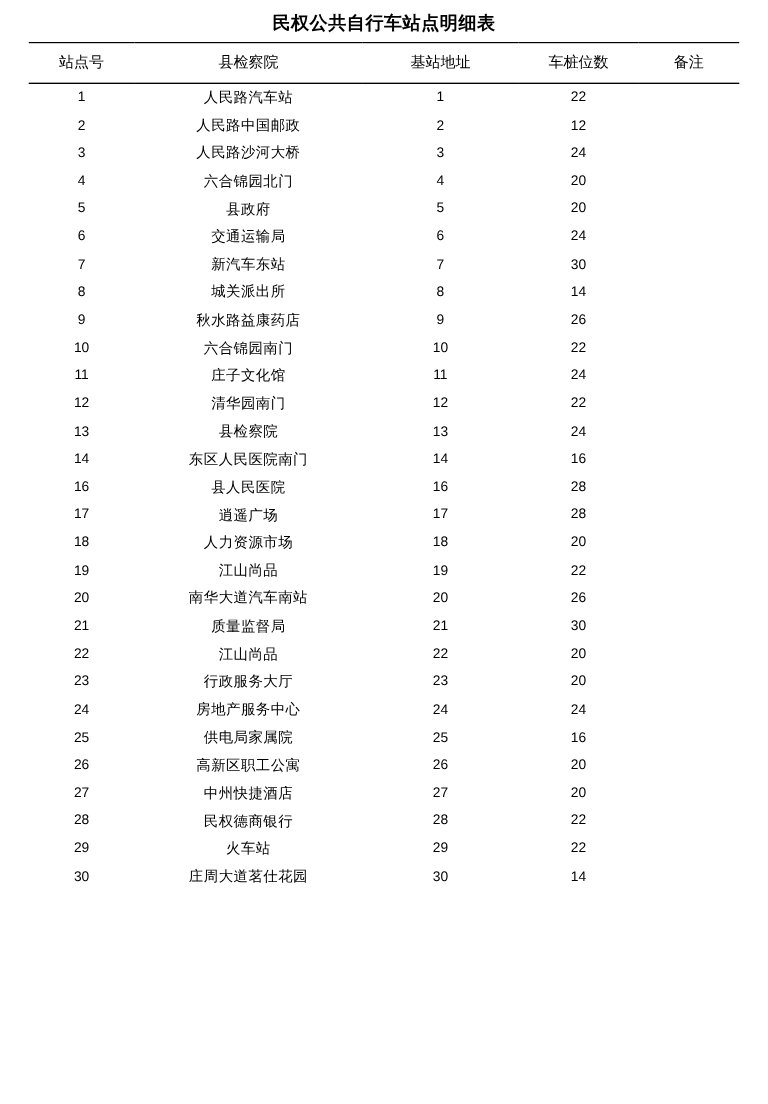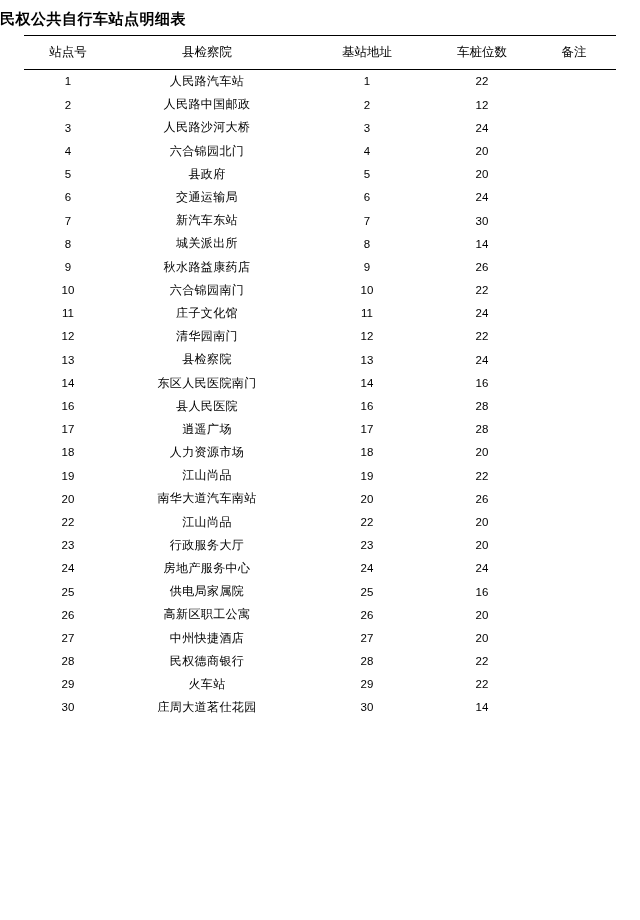--- a/index.html
+++ b/index.html
@@ -15,21 +15,21 @@
     overflow: hidden;
   }
   .page {
     width: 640px;
     height: 920px;
     box-sizing: border-box;
     padding: 8px 0 0 0;
     position: relative;
   }
   .doc-title {
-    text-align: left;
+    text-align: center;
     font-size: 15px;
     font-weight: bold;
     letter-spacing: 0.5px;
     margin: 2px 0 6px 0;
     font-family: "DejaVu Sans", sans-serif;
   }
   table.station-table {
     width: 592px;
     margin: 0 auto;
     border-collapse: collapse;
@@ -220,20 +220,27 @@
           <td class="remark"></td>
         </tr>
         <tr>
           <td class="num">20</td>
           <td class="name">南华大道汽车南站</td>
           <td class="num">20</td>
           <td class="num">26</td>
           <td class="remark"></td>
         </tr>
         <tr>
+          <td class="num">21</td>
+          <td class="name">质量监督局</td>
+          <td class="num">21</td>
+          <td class="num">30</td>
+          <td class="remark"></td>
+        </tr>
+        <tr>
           <td class="num">22</td>
           <td class="name">江山尚品</td>
           <td class="num">22</td>
           <td class="num">20</td>
           <td class="remark"></td>
         </tr>
         <tr>
           <td class="num">23</td>
           <td class="name">行政服务大厅</td>
           <td class="num">23</td>

